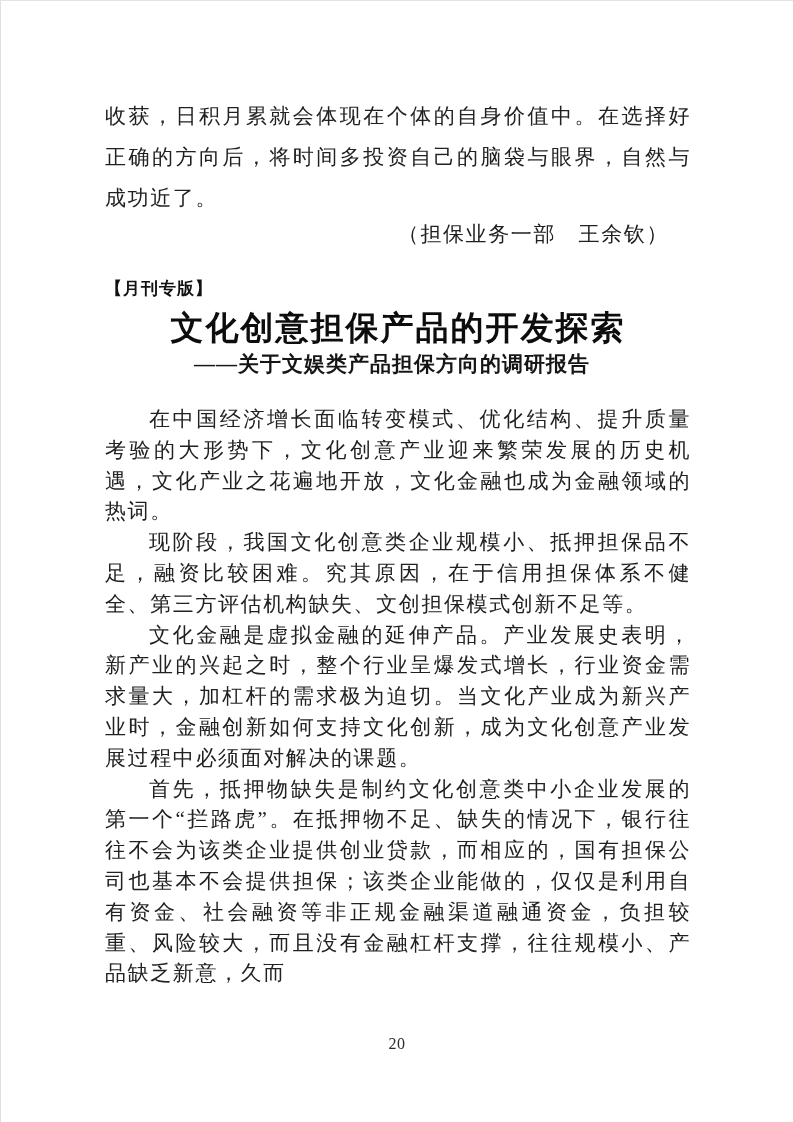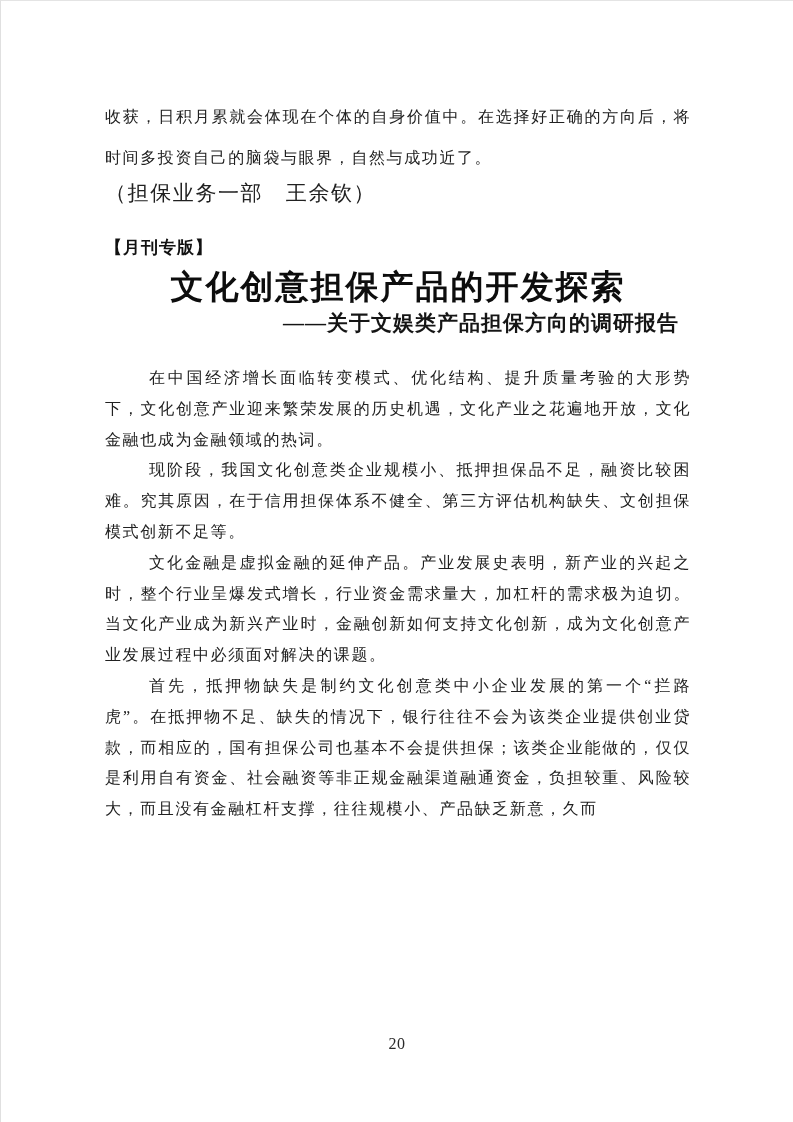--- a/index.html
+++ b/index.html
@@ -24,38 +24,38 @@
     border-left: 1px solid #e0e0e0;
   }
   .content {
     position: absolute;
     left: 104px;
     top: 95px;
     width: 586px;
   }
   .body-text {
     margin: 0;
-    font-size: 16px;
+    font-size: 21px;
     line-height: 30.8px;
     letter-spacing: 1.6px;
     text-align: justify;
     text-justify: inter-character;
   }
   .lh-wide {
     line-height: 41px;
   }
   .indent {
     text-indent: 44px;
   }
   .attribution {
     margin: 0;
     font-size: 21px;
     line-height: 31px;
     letter-spacing: 1.6px;
-    text-align: left;
+    text-align: right;
     padding-right: 22px;
   }
   .feature {
     margin-top: 23px;
   }
   .section-label {
     margin: 0;
     font-size: 17px;
     font-weight: bold;
     line-height: 32px;
@@ -70,21 +70,21 @@
     line-height: 36px;
     text-align: center;
     letter-spacing: 2px;
     color: #0d0d0d;
   }
   .article-subtitle {
     margin: 3px 0 0 0;
     font-size: 21px;
     font-weight: 600;
     line-height: 30px;
-    text-align: right;
+    text-align: center;
     padding-right: 12px;
     letter-spacing: 1px;
     color: #151515;
   }
   .article-body {
     margin-top: 25px;
   }
   .page-number {
     position: absolute;
     left: 0;

